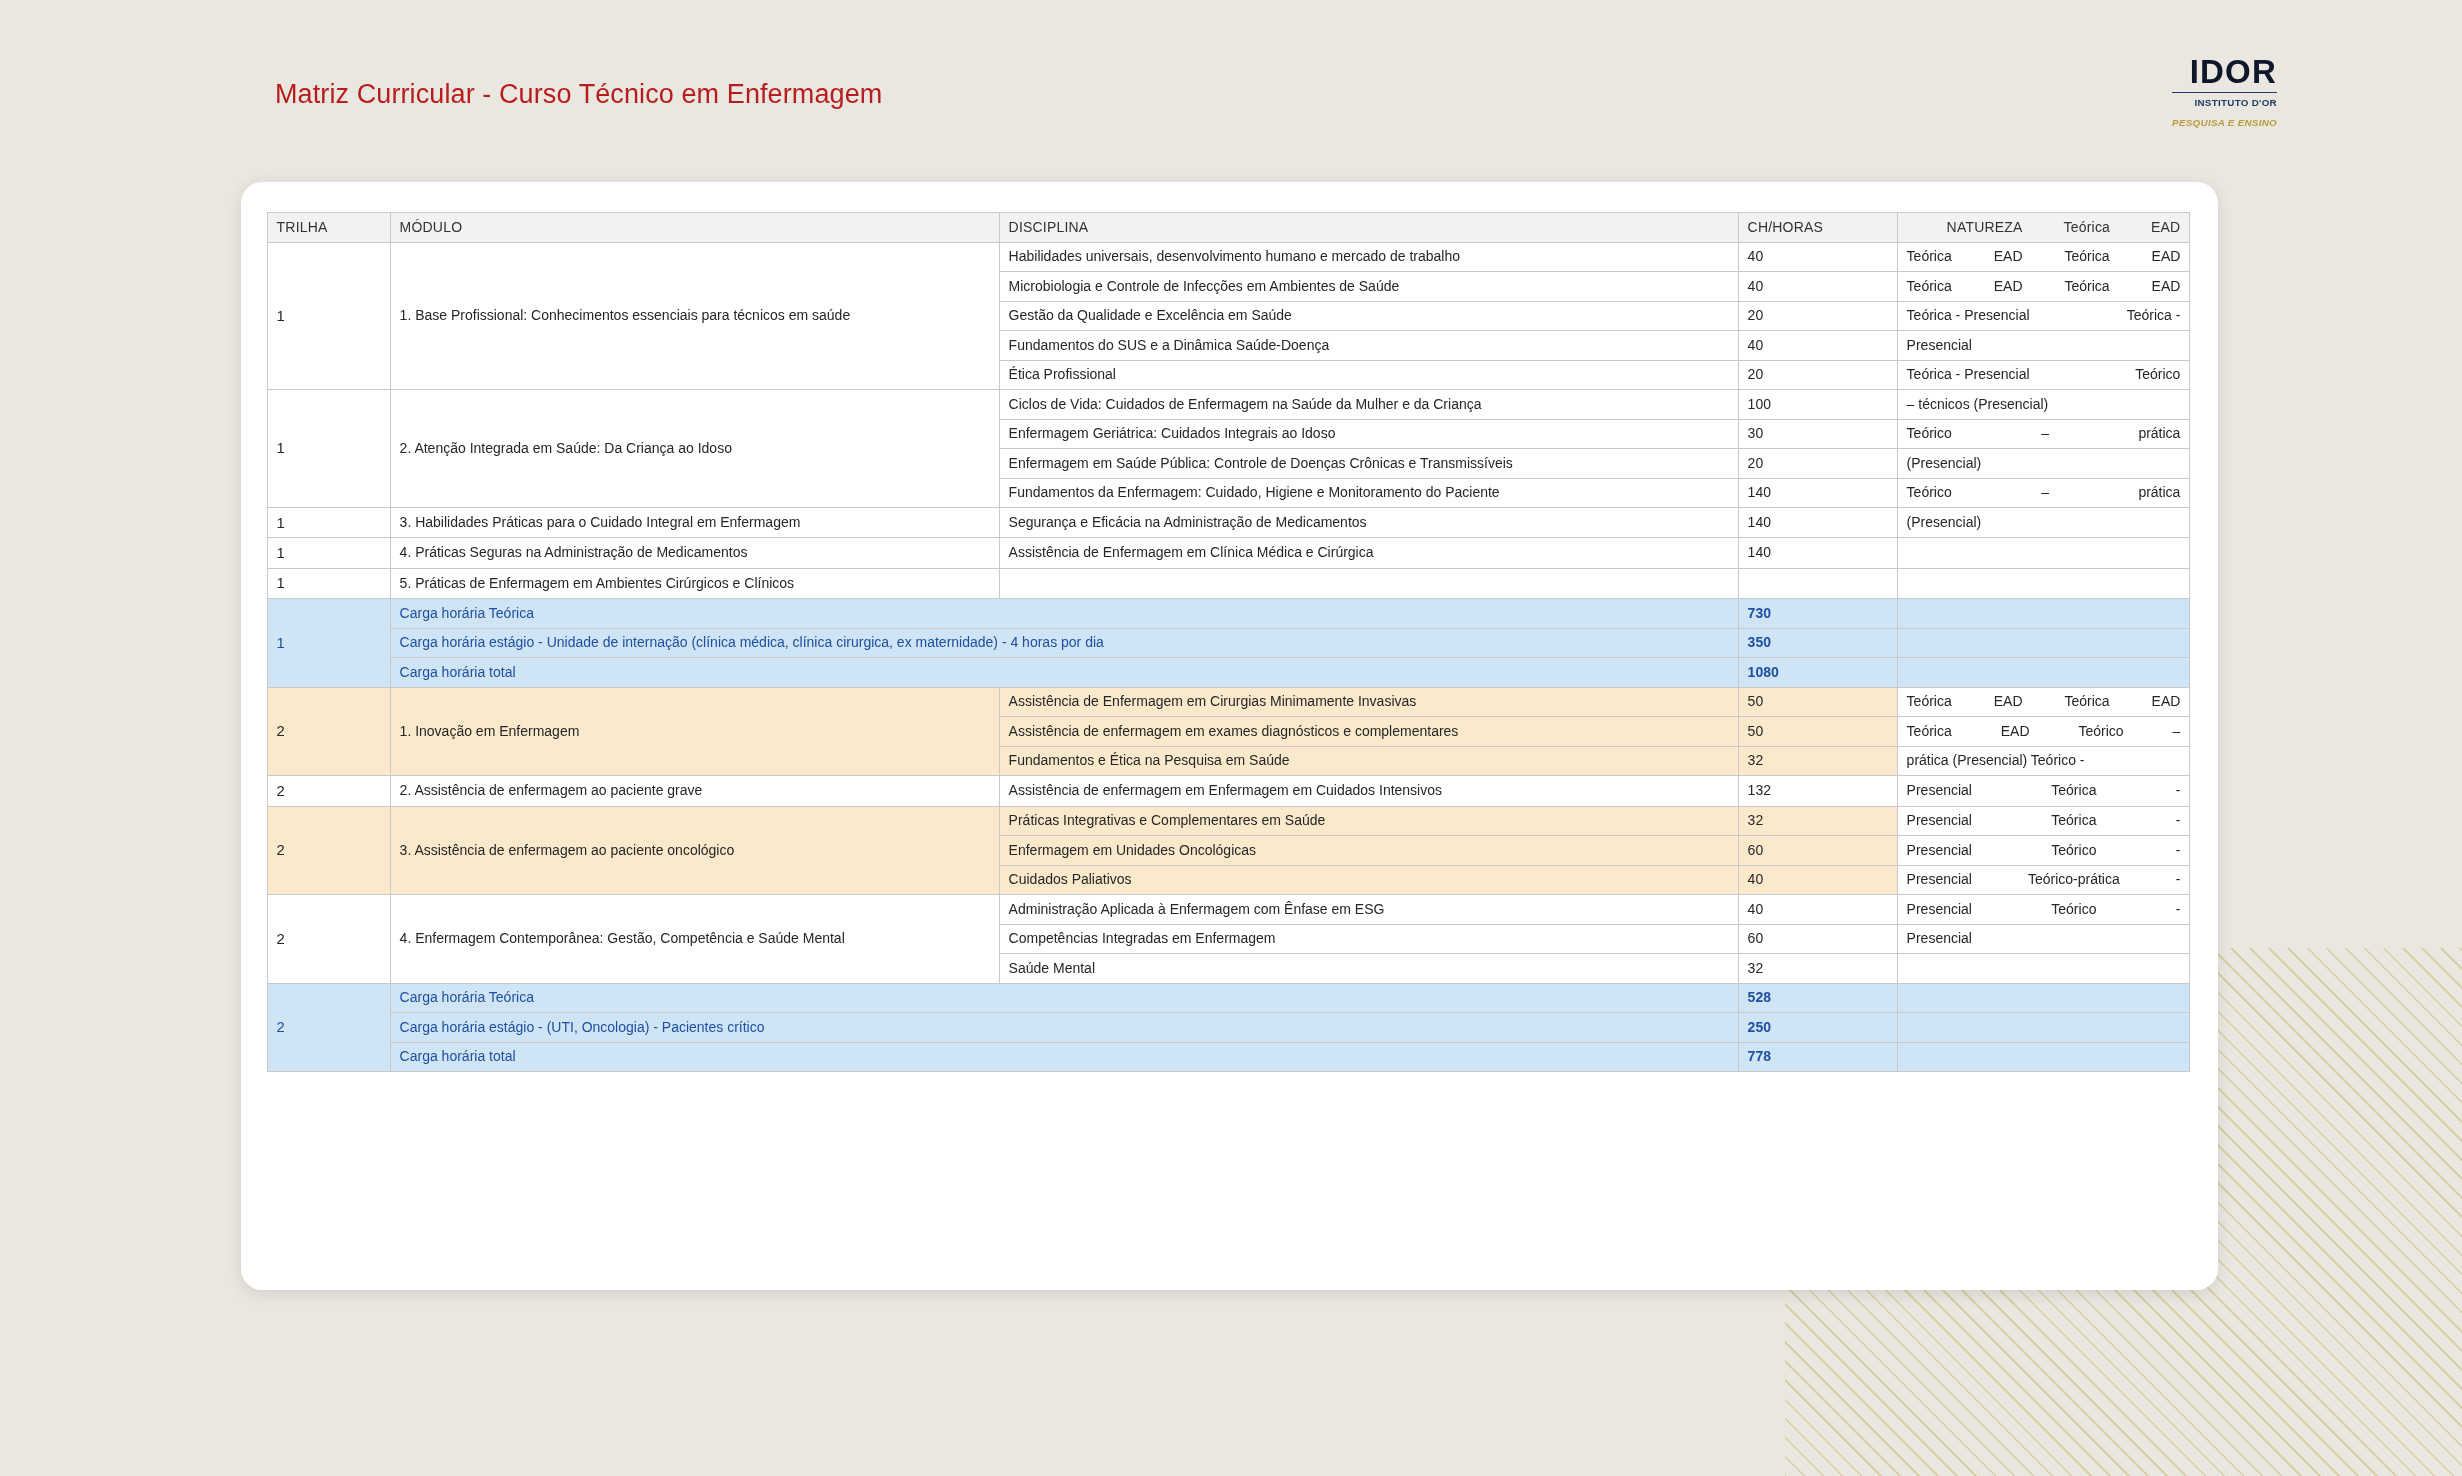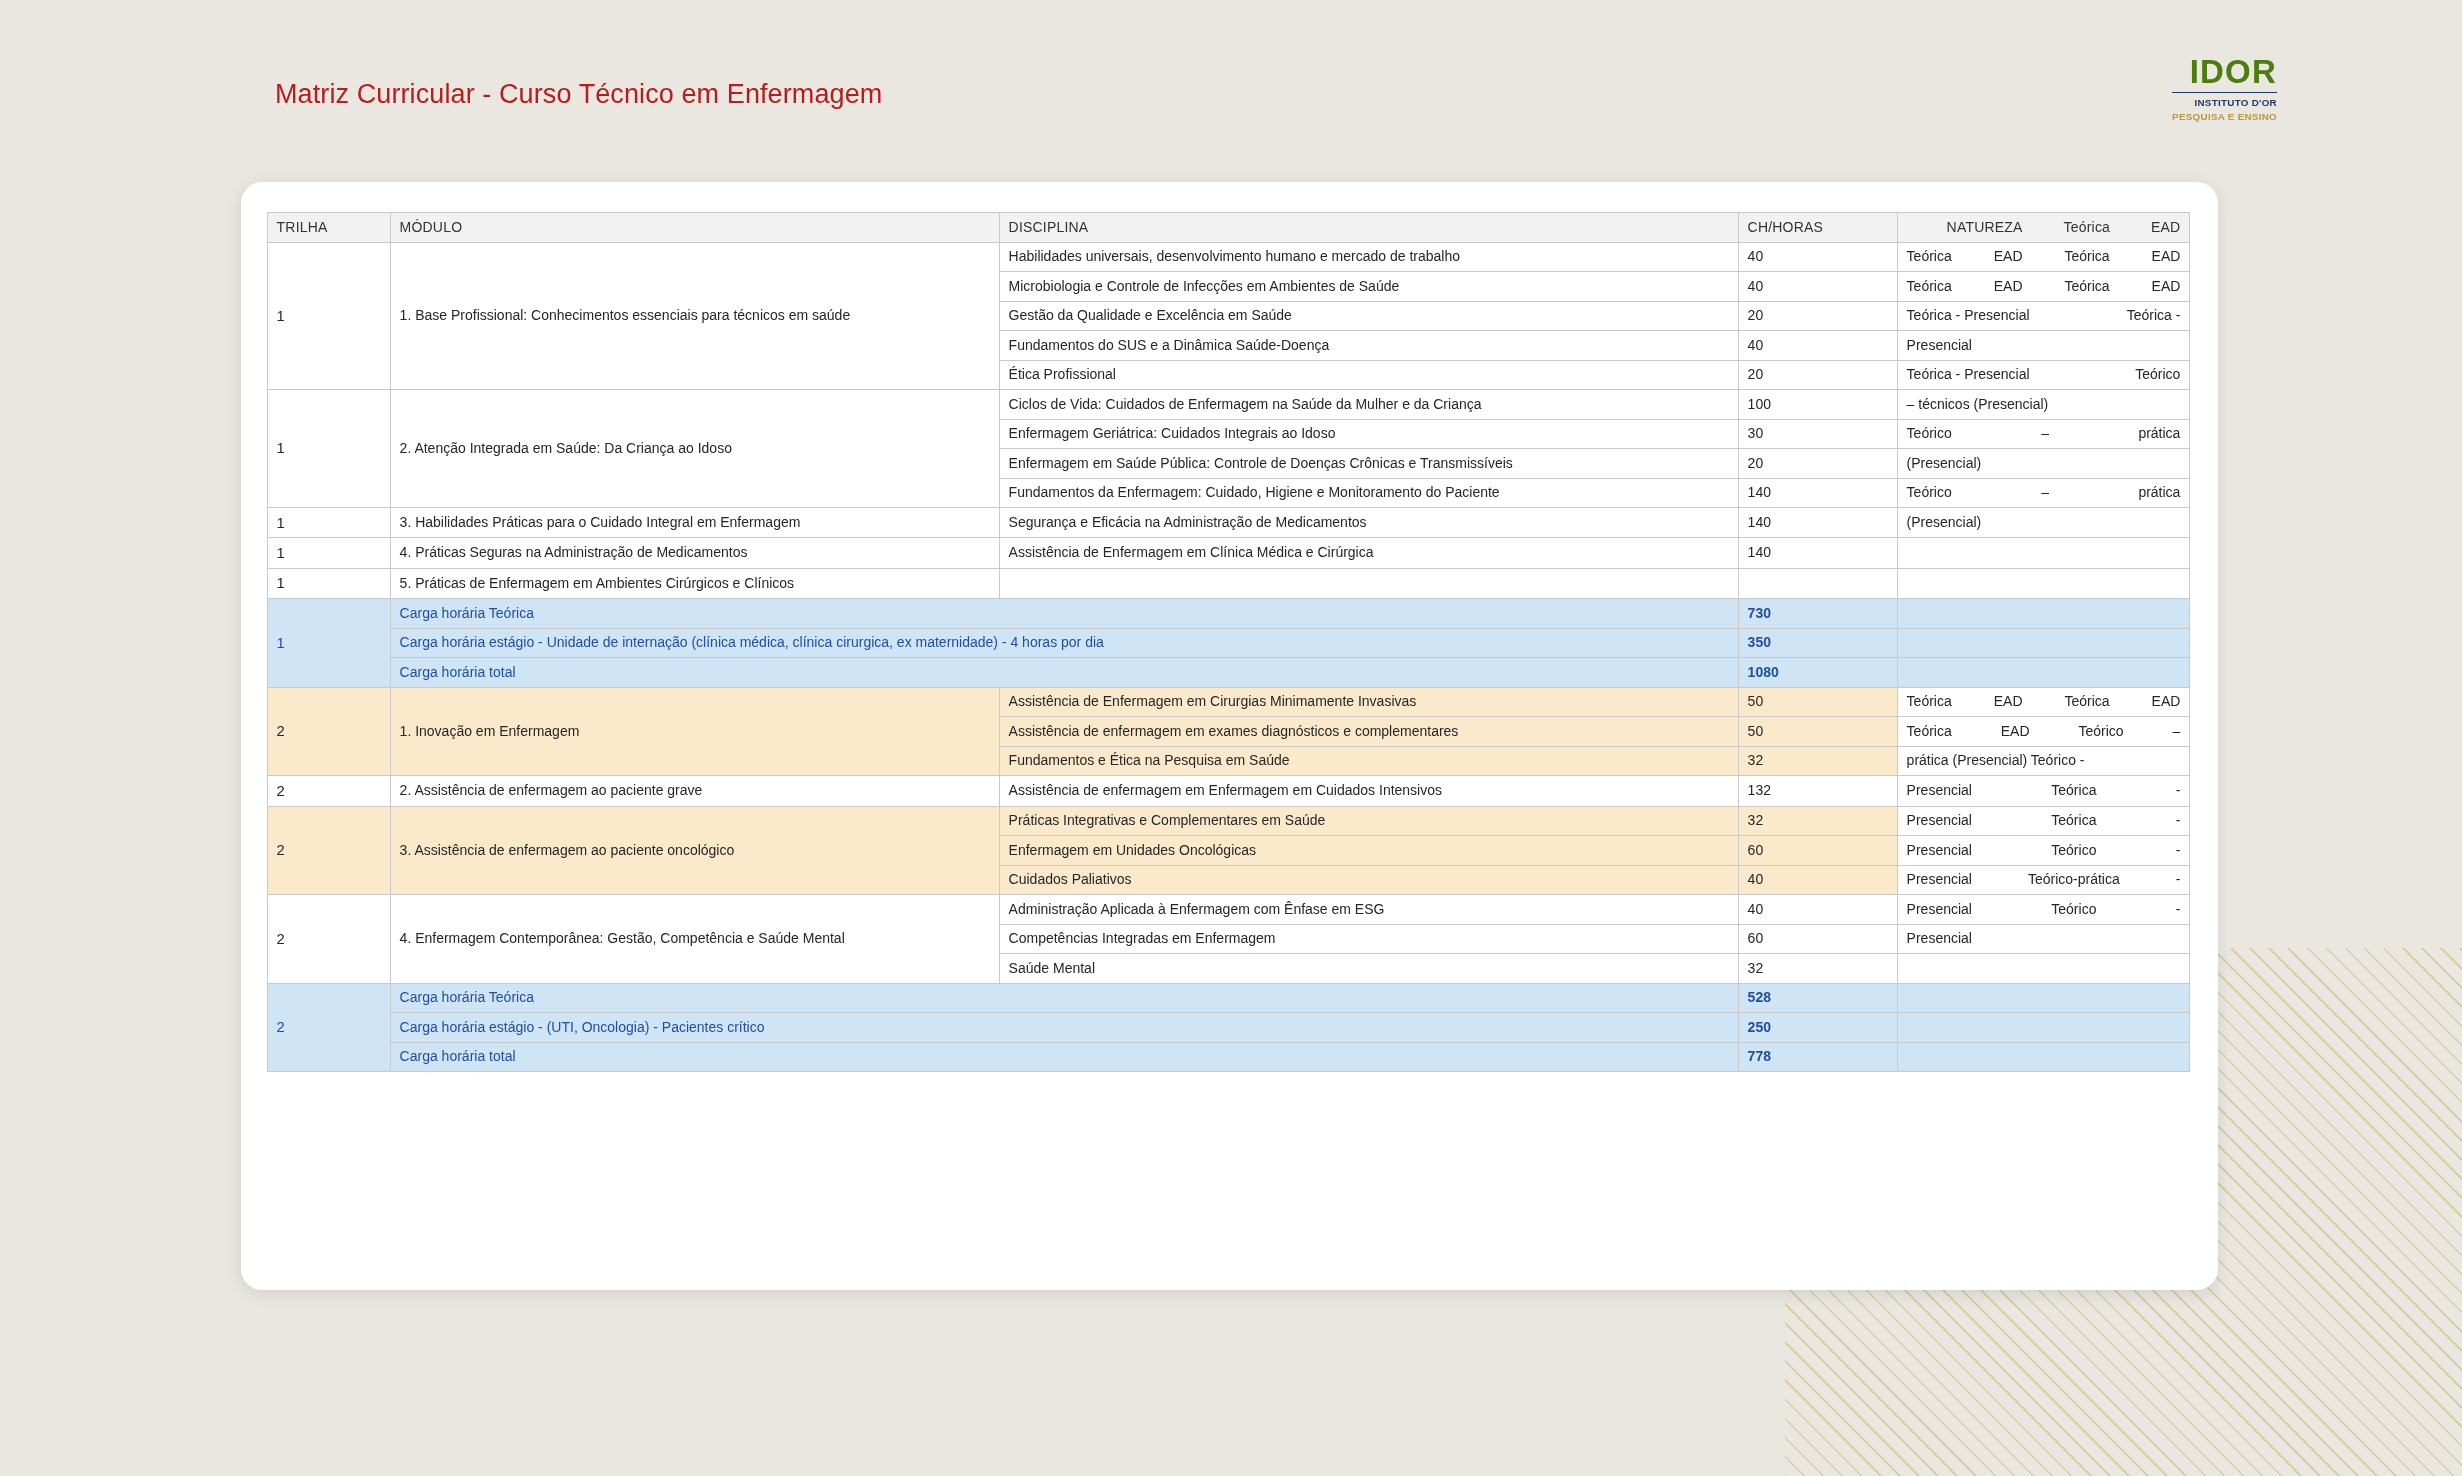--- a/index.html
+++ b/index.html
@@ -46,41 +46,42 @@
   .logo {
     position: absolute;
     right: 185px;
     top: 55px;
     text-align: right;
     line-height: 1;
   }
   .logo-mark {
     font-size: 33px;
     font-weight: bold;
-    color: #4d7c0f;
+    color: #0f172a;
     letter-spacing: 1.2px;
   }
   .logo-rule {
     height: 1.8px;
     background: #1f3a66;
     margin: 3.7px 0 4.3px 0;
   }
   .logo-sub1 {
     font-size: 9.8px;
     font-weight: bold;
     color: #1f3a66;
     letter-spacing: 0.3px;
     text-align: right;
   }
   .logo-sub2 {
     font-size: 9.8px;
     font-weight: bold;
     color: #b99a3e;
     letter-spacing: 0.3px;
-    margin-top: 4px;
+    margin-top: 10px;
+    font-style: italic;
   }
 
   .card {
     position: absolute;
     left: 241px;
     top: 182px;
     width: 1977px;
     height: 1108px;
     background: #ffffff;
     border-radius: 21px;

